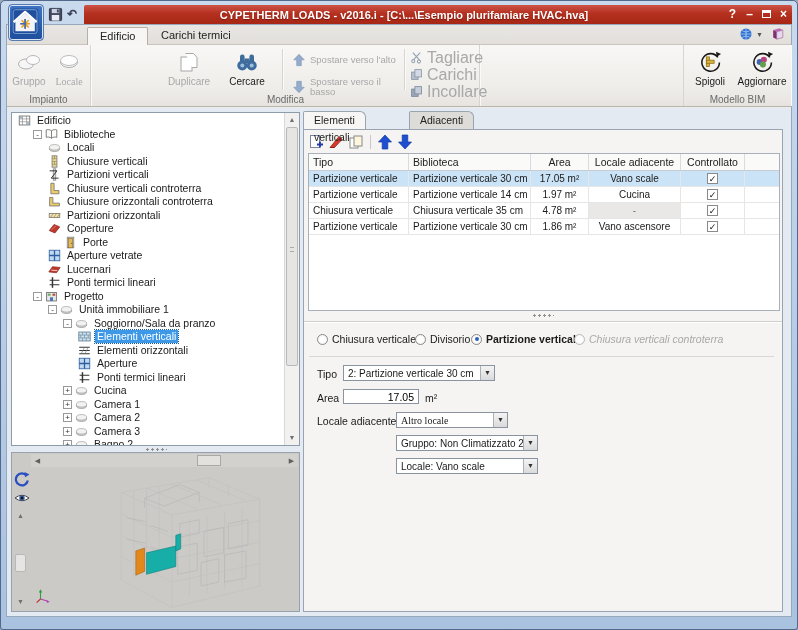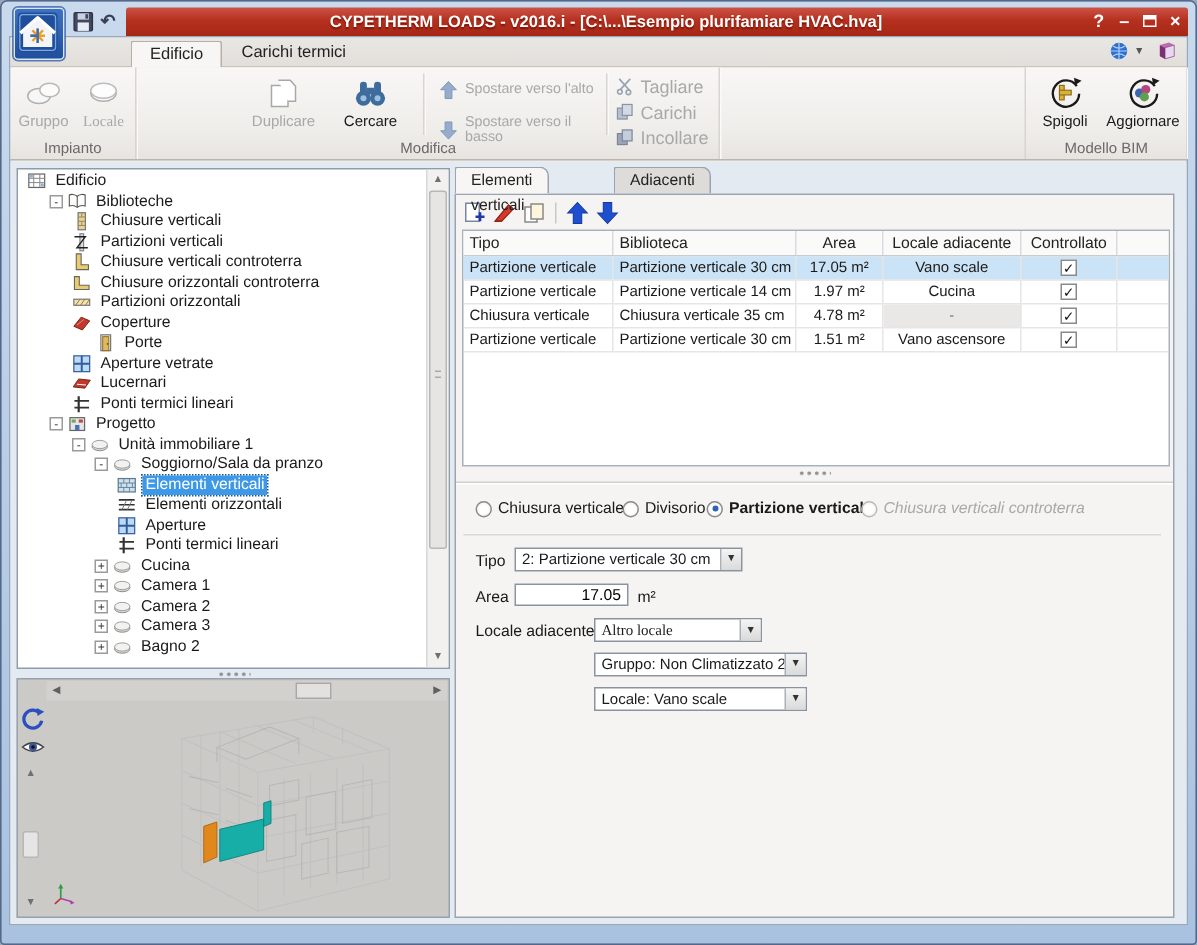--- a/index.html
+++ b/index.html
@@ -59,21 +59,21 @@
   .bigbtn .bicon { display:block; width:24px; height:24px; margin:2px auto 1px; }
   .bigbtn .blabel { font-size:10px; color:#A8A8A8; line-height:10px; }
   .bigbtn.on .blabel { color:#1A1A1A; }
   .movebtn { position:absolute; left:0; width:118px; height:24px; display:flex;
     align-items:center; gap:4px; cursor:pointer; }
   .movebtn .micon { width:14px; height:14px; flex:0 0 auto; margin-left:4px; }
   .movebtn .mlabel { font-size:9.5px; line-height:10px; color:#A8A8A8; text-align:left; }
   .clipbtn { position:absolute; left:0; width:72px; height:15px; display:flex;
     align-items:center; gap:4px; cursor:pointer; }
   .clipbtn .cpicon { width:13px; height:13px; flex:0 0 auto; }
-  .clipbtn .cplabel { font-size:12px; color:#A8A8A8; }
+  .clipbtn .cplabel { font-size:16px; color:#A8A8A8; }
   .rsep { position:absolute; top:4px; bottom:16px; width:1px; background:#D8D4CF;
     box-shadow:1px 0 0 #FBFAF9; }
   
   .main { position:absolute; left:0; right:0; top:83px; bottom:0; background:#E3EAF2; }
   
   .treebox { position:absolute; left:4px; top:4px; width:289px; height:334px;
     background:#FFF; border:1px solid #8E9BAA; overflow:hidden; }
   .treeinner { position:absolute; left:0; top:1px; right:16px; bottom:0; overflow:hidden; }
   .trow { height:13.5px; display:flex; align-items:center; white-space:nowrap; cursor:pointer; }
   .exp { width:9px; height:9px; border:1px solid #9A9A9A; background:#FFF; font-size:8px;
@@ -368,20 +368,29 @@
                 <svg viewBox="0 0 16 16">
                   <path d="M8 3.5 C6 1.8 3 1.6 1.5 2.4 V11.5 C3.5 10.8 6 11 8 12.6 C10 11 12.5 10.8 14.5 11.5 V2.4 C13 1.6 10 1.8 8 3.5 Z" fill="#FCFCFA" stroke="#555" stroke-width="0.9"></path>
                   <path d="M8 3.5 V12.6" stroke="#555" stroke-width="0.9"></path>
                 </svg>
               </span>
               <span class="tlabel">Biblioteche</span>
             </div>
             <div class="trow" style="padding-left: 36px;">
               <span class="ticon">
                 <svg viewBox="0 0 16 16">
+                  <ellipse cx="8" cy="9.5" rx="6.3" ry="3.4" fill="#D8D8D6" stroke="#8A8A8A" stroke-width="0.8"></ellipse>
+                  <ellipse cx="8" cy="7.8" rx="6.3" ry="3.4" fill="#F2F2F0" stroke="#9A9A9A" stroke-width="0.8"></ellipse>
+                </svg>
+              </span>
+              <span class="tlabel">Locali</span>
+            </div>
+            <div class="trow" style="padding-left: 36px;">
+              <span class="ticon">
+                <svg viewBox="0 0 16 16">
                   <rect x="5" y="1" width="6" height="14" fill="#E4D49A" stroke="#777"></rect>
                   <path d="M5 4.5 h6 M5 8 h6 M5 11.5 h6 M8 1 v3.5 M8 8 v3.5" stroke="#998844" stroke-width="0.8"></path>
                 </svg>
               </span>
               <span class="tlabel">Chiusure verticali</span>
             </div>
             <div class="trow" style="padding-left: 36px;">
               <span class="ticon">
                 <svg viewBox="0 0 16 16">
                   <rect x="6.5" y="1" width="3" height="14" fill="#E0E0E0" stroke="#888"></rect>
@@ -726,21 +735,21 @@
               <div class="td c" style="width: 58px; flex: 0 0 auto;">4.78 m²</div>
               <div class="td c dim" style="width: 92px; flex: 0 0 auto;">-</div>
               <div class="td c" style="width: 64px; flex: 0 0 auto;">
                 <span class="cb on"></span>
               </div>
               <div class="td" style="flex: 1 1 0%; border-right: none;"></div>
             </div>
             <div class="tr">
               <div class="td" style="width: 100px; flex: 0 0 auto;">Partizione verticale</div>
               <div class="td" style="width: 122px; flex: 0 0 auto;">Partizione verticale 30 cm</div>
-              <div class="td c" style="width: 58px; flex: 0 0 auto;">1.51 m²</div>
+              <div class="td c" style="width: 58px; flex: 0 0 auto;">1.86 m²</div>
               <div class="td c" style="width: 92px; flex: 0 0 auto;">Vano ascensore</div>
               <div class="td c" style="width: 64px; flex: 0 0 auto;">
                 <span class="cb on"></span>
               </div>
               <div class="td" style="flex: 1 1 0%; border-right: none;"></div>
             </div>
           </div>
 
         <div class="hsplit" style="left:0;right:0;top:182px;">
             <div class="dots"></div>

